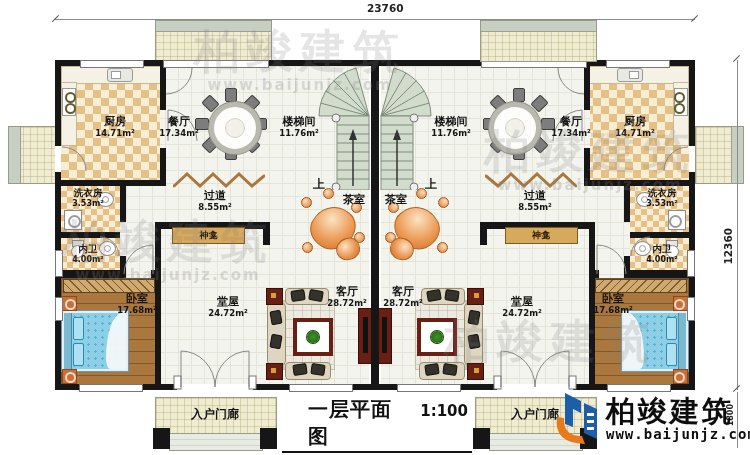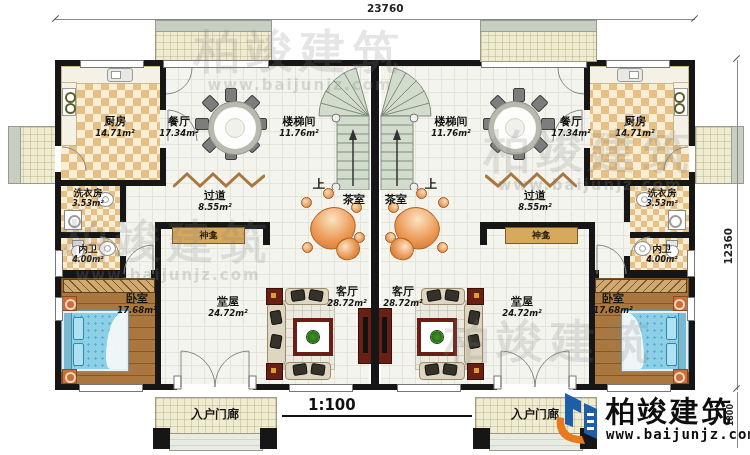--- a/index.html
+++ b/index.html
@@ -24,21 +24,21 @@
   .w{position:absolute;background:#161616;z-index:10;}
   .win{position:absolute;background:#fff;border:1px solid #777;z-index:12;}
   .win-h{background-image:linear-gradient(to bottom,transparent 42%,#777 42%,#777 58%,transparent 58%);}
   .win-v{background-image:linear-gradient(to right,transparent 42%,#777 42%,#777 58%,transparent 58%);}
   .door{position:absolute;z-index:13;}
   .door svg{display:block;}
   
   .lbl{position:absolute;display:flex;flex-direction:column;align-items:center;line-height:1.15;
        color:#141414;text-align:center;z-index:30;white-space:nowrap;}
   .lbl .ln{font-size:11px;font-weight:bold;}
-  .lbl .la{font-size:8.5px;font-weight:bold;font-style:italic;}
+  .lbl .la{font-size:8.5px;font-weight:bold;}
   .lbl-sm .ln{font-size:9.5px;}.lbl-sm .la{font-size:8px;}
   .up{position:absolute;font-size:12px;font-weight:bold;color:#141414;z-index:30;}
   
   .tbl-chairs{position:absolute;z-index:6;}
   .tbl-chairs .tablering{position:absolute;left:9px;top:9px;width:42px;height:42px;border-radius:50%;
       background:#fdfdfb;border:5px solid #b9b9b0;box-shadow:0 0 0 1px #8f8f86;}
   .tbl-chairs .tabledot{position:absolute;left:25px;top:25px;width:18px;height:18px;border-radius:50%;background:#f1f1ea;border:1px solid #d2d2c8;}
   .tbl-chairs i{position:absolute;left:25px;top:24px;width:10px;height:12px;background:#7d7d7d;border:1px solid #3d3d3d;border-radius:2px;}
   .tbl-chairs i:nth-of-type(1){transform:rotate(0deg) translateY(-29px);}
   .tbl-chairs i:nth-of-type(2){transform:rotate(45deg) translateY(-29px);}
@@ -584,20 +584,21 @@
         <span class="ln">客厅</span>
         <span class="la">28.72m²</span>
       </div>
     </div>
 
     <div class="w" style="left:316px;top:0;width:8px;height:330px;z-index:15;"></div>
   </div>
 
   <div class="titleblock">
     <div class="trow">
+      <span class="ttitle">一层平面图</span>
       <span class="tscale">1:100</span>
     </div>
 
   </div>
 
   <div class="logo">
     <span>
       <svg width="52" height="60" viewBox="0 0 52 60">
         <polygon points="14,6 30,14 30,26 22,22 22,40 14,37" fill="#1c5fa8"></polygon>
         <polygon points="33,16 46,22 46,52 33,46" fill="#1c5fa8"></polygon>

